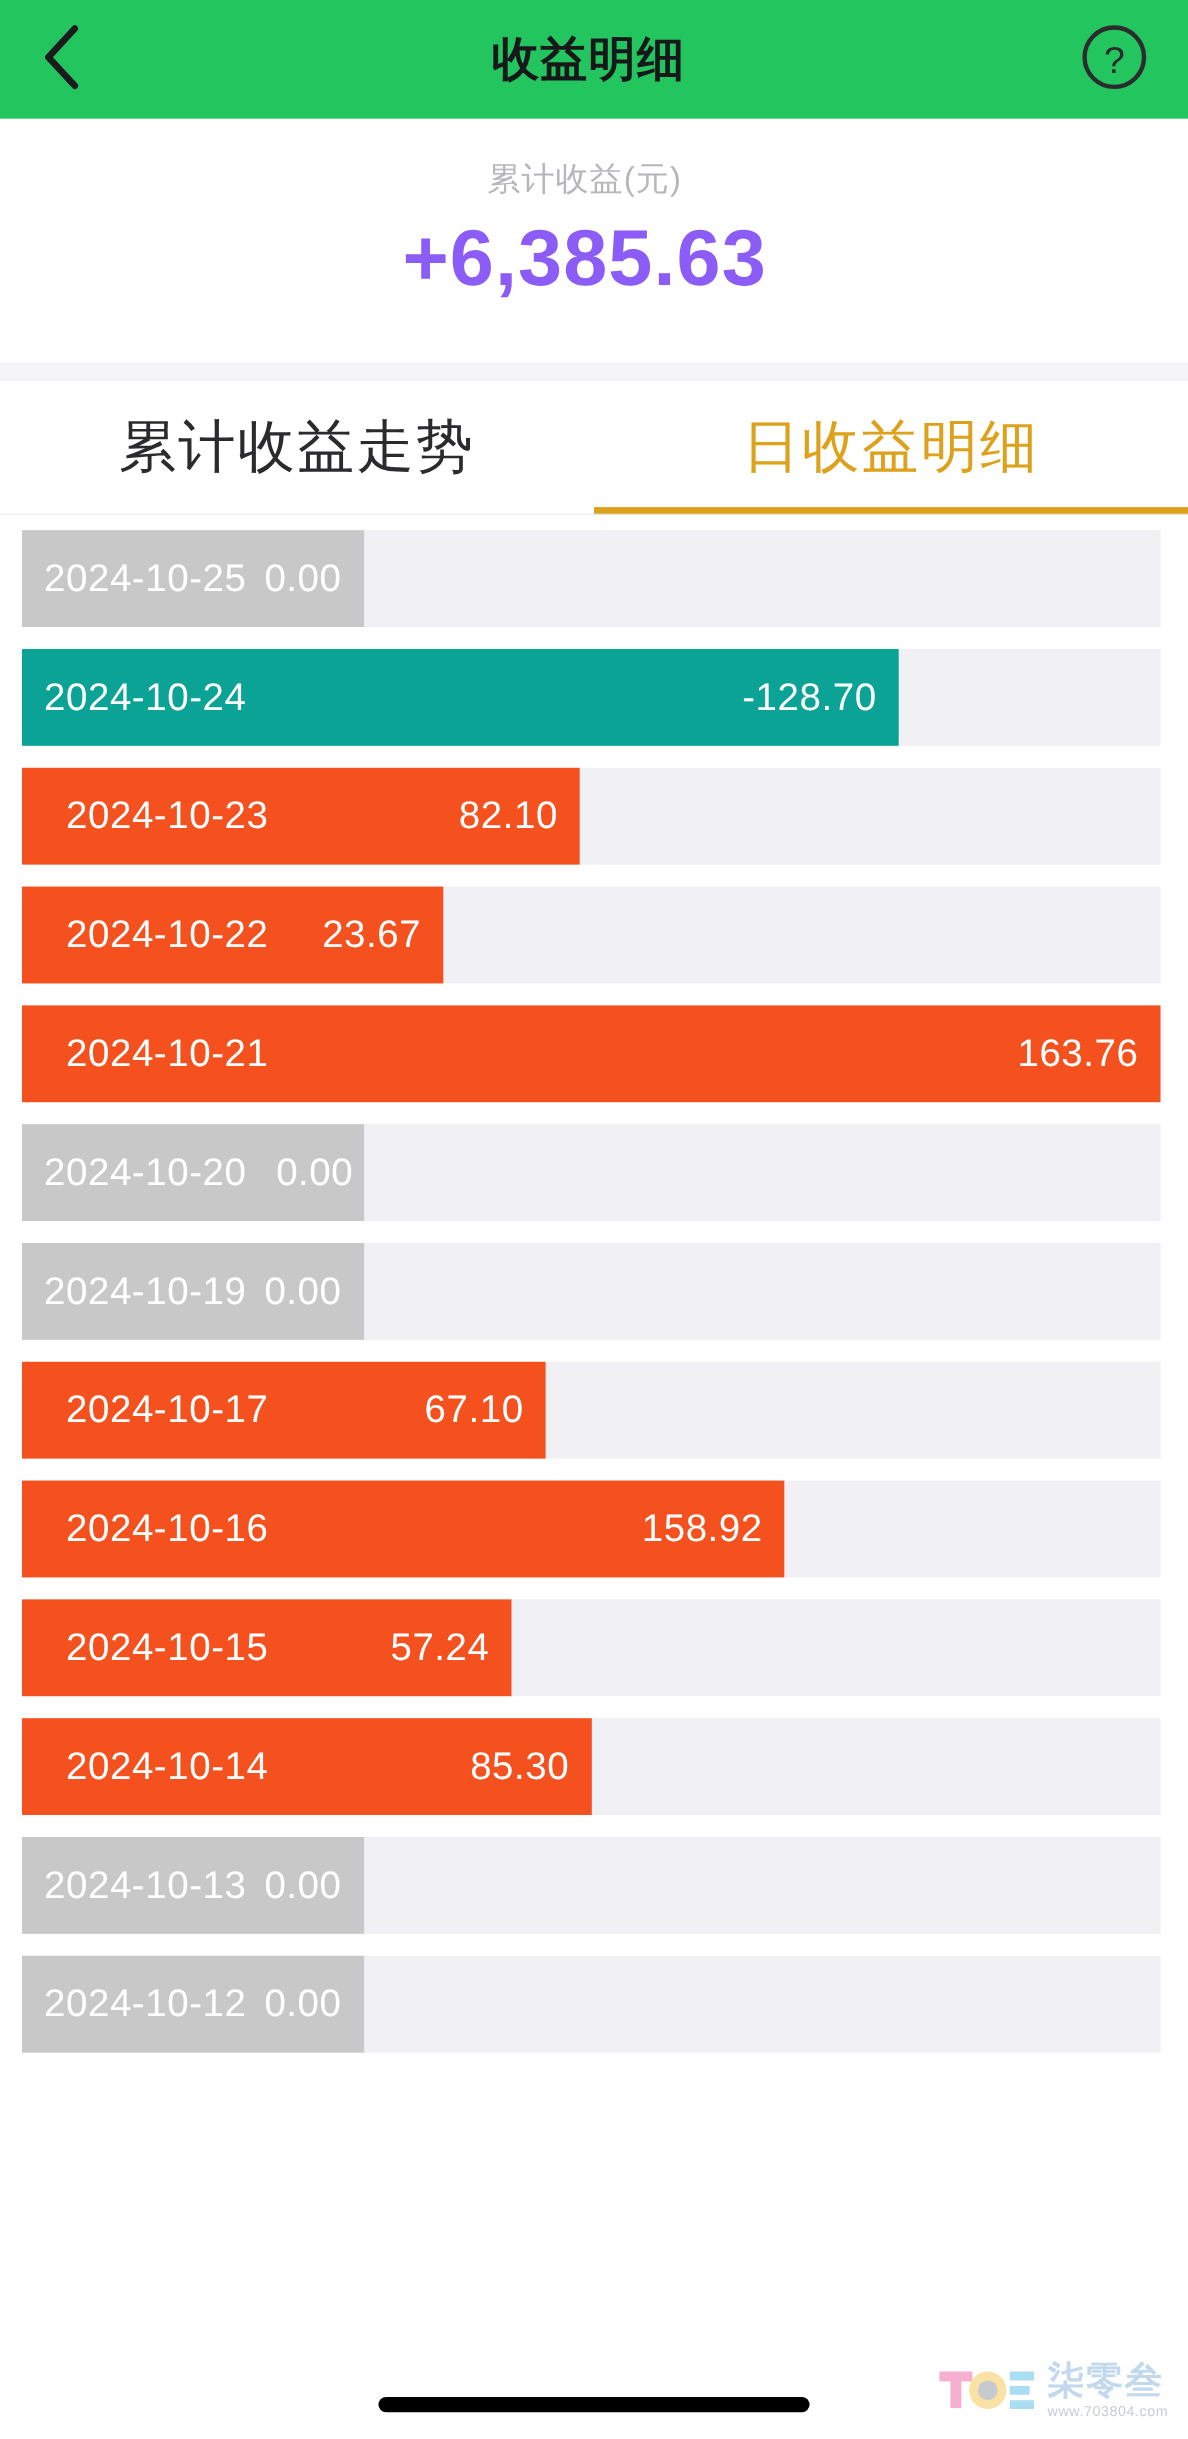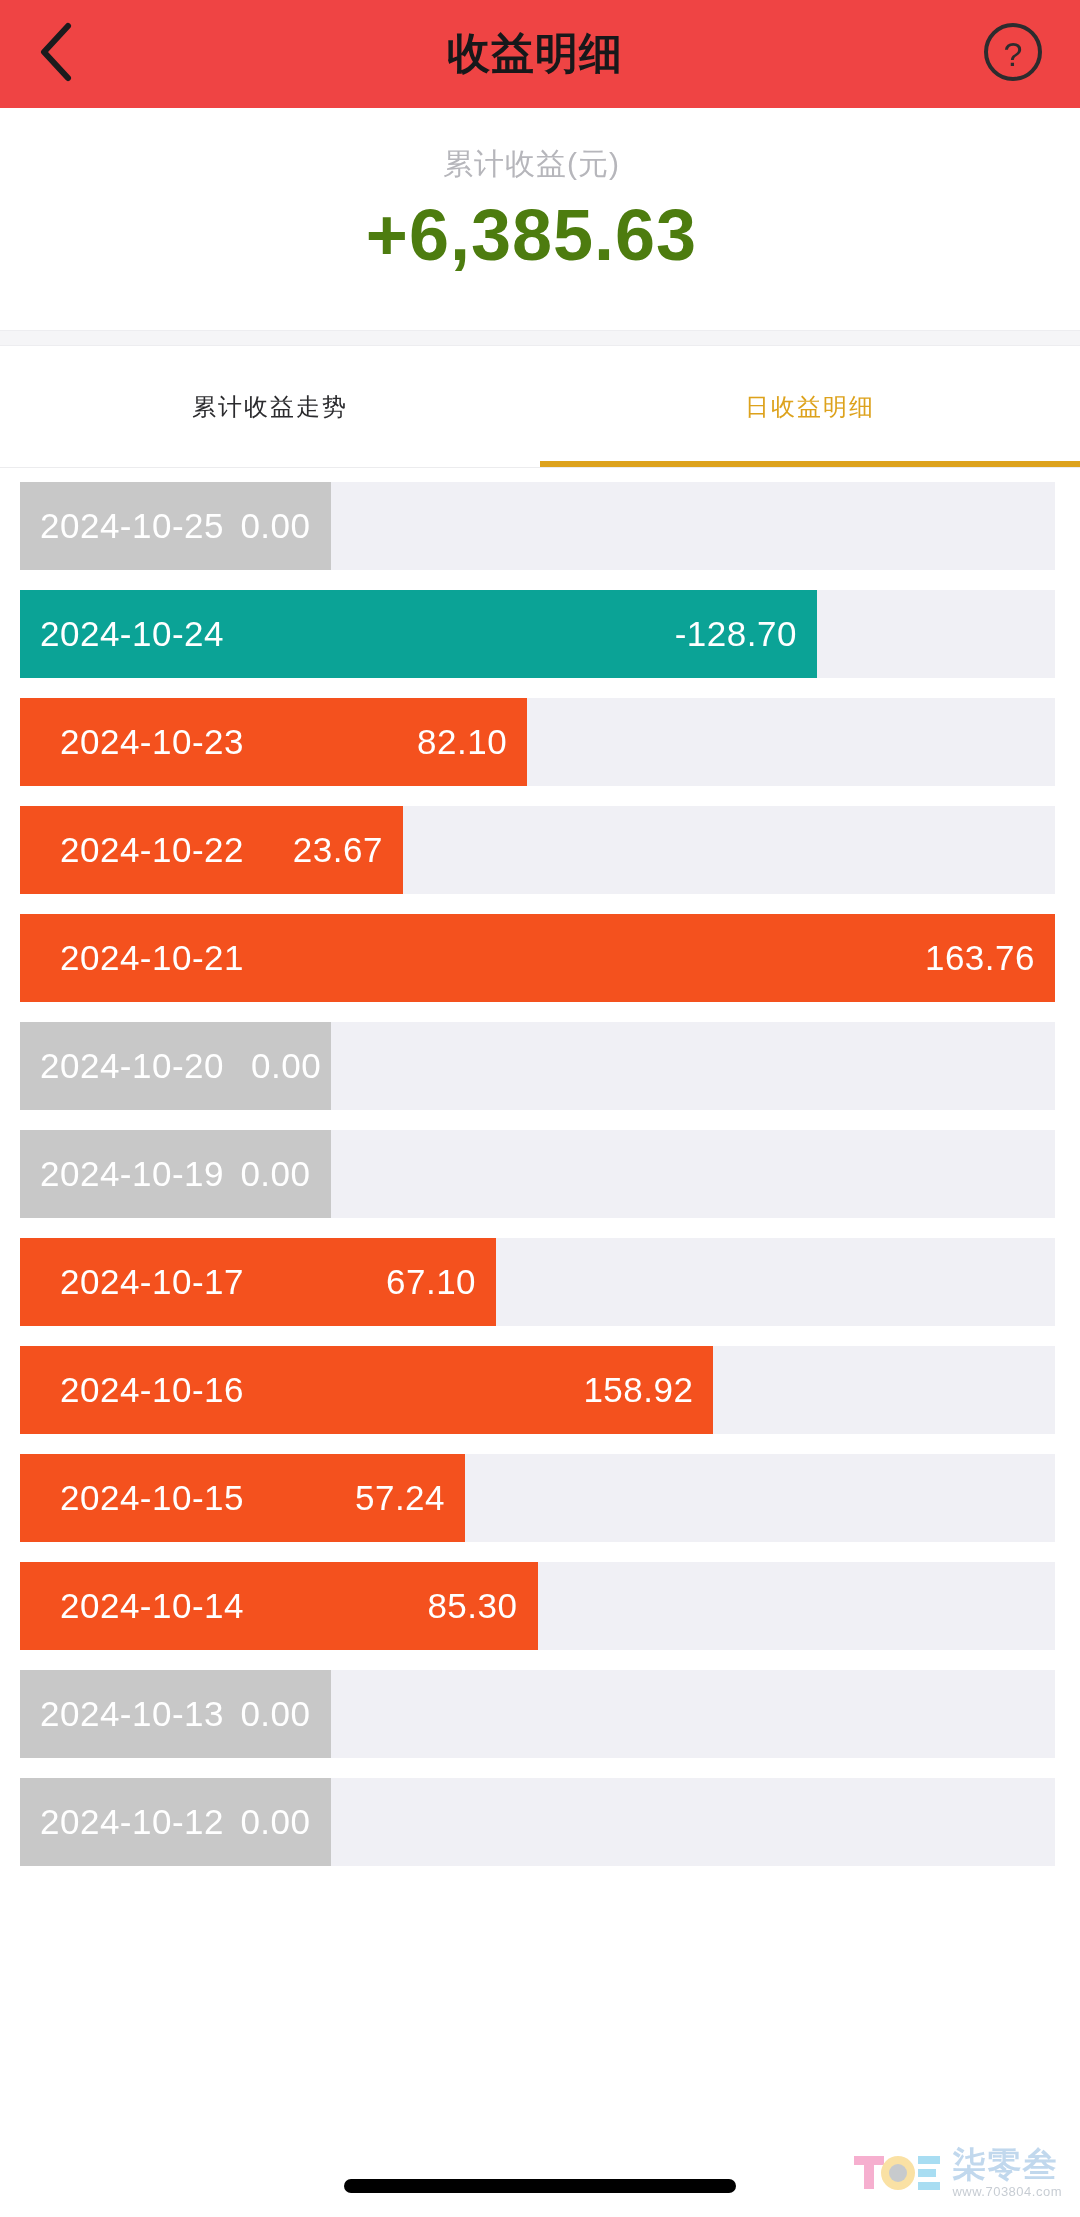--- a/index.html
+++ b/index.html
@@ -16,21 +16,21 @@
   }
 
   
   .header {
     height: 108px;
     display: flex;
     align-items: center;
     justify-content: space-between;
     padding: 0 36px;
     box-sizing: border-box;
-    background: #ef4444;
+    background: #22c55e;
   }
   .back-btn {
     width: 72px;
     height: 72px;
     display: flex;
     align-items: center;
     justify-content: flex-start;
   }
   .chev {
     display: block;
@@ -61,21 +61,21 @@
   .summary-label {
     font-size: 30px;
     color: #b6b6bb;
     letter-spacing: 1px;
     line-height: 1.2;
   }
   .summary-value {
     margin-top: 16px;
     font-size: 72px;
     font-weight: bold;
-    color: #4d7c0f;
+    color: #8b5cf6;
     letter-spacing: 1px;
     line-height: 1.05;
   }
 
   .divider-band {
     height: 14px;
     background: #f5f5f7;
     border-top: 1px solid #ededf0;
     border-bottom: 1px solid #ededf0;
   }
@@ -85,21 +85,21 @@
     display: flex;
     background: #ffffff;
     height: 122px;
     position: relative;
   }
   .tab {
     flex: 1;
     display: flex;
     align-items: center;
     justify-content: center;
-    font-size: 24px;
+    font-size: 52px;
     color: #2b2b2e;
     letter-spacing: 2px;
     position: relative;
   }
   .tab.active {
     color: #dda21c;
   }
   .tab.active::after {
     content: "";
     position: absolute;

